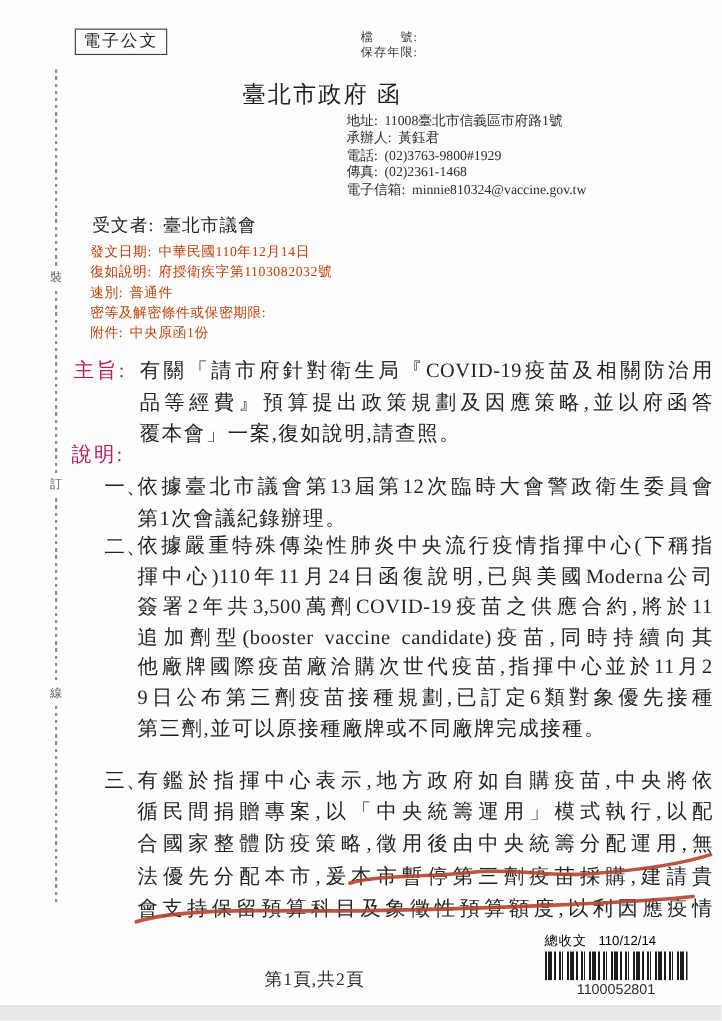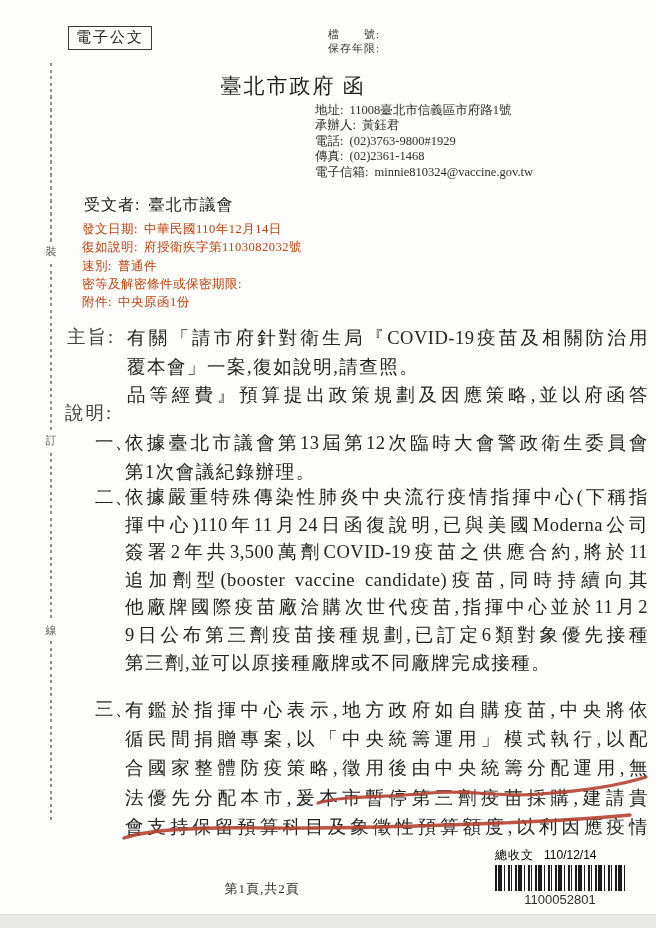--- a/index.html
+++ b/index.html
@@ -19,21 +19,21 @@
   }
   .filebox{left:328px;top:27px;font-size:11px;line-height:14px;letter-spacing:1px;color:#333;}
   .title{left:0;top:72px;width:586px;text-align:center;font-size:21px;letter-spacing:2px;color:#1e1e1e;}
   .contact{left:300px;top:103px;font-size:12.5px;line-height:15.4px;color:#2d2d2d;margin-left:15px;}
   .contact .c-label{margin-right:6px;}
   .recipient{left:84px;top:195px;font-size:16px;letter-spacing:1px;color:#222;}
   .recipient .r-label{margin-right:8px;}
   .meta{left:82px;top:220px;font-size:12.5px;line-height:18.3px;letter-spacing:0.5px;color:#c2410c;}
   .meta .m-label{margin-right:6px;}
   
-  .body-label{font-size:18.5px;letter-spacing:2px;color:#404040;}
+  .body-label{font-size:18.5px;letter-spacing:2px;color:#be185d;}
   .lines{width:523px;font-size:18.5px;color:#222;}
   .lines .ln{text-align:justify;text-align-last:justify;letter-spacing:0.5px;white-space:nowrap;}
   .lines .ln.last{text-align:left;text-align-last:left;letter-spacing:1.5px;white-space:nowrap;}
   .subject-lines{left:127px;top:324px;line-height:28.6px;}
   .subject-lines .ln{width:521px;}
   .lbl-subject{left:67px;top:324px;}
   .lbl-explain{left:65px;top:400px;}
   .item-num{font-size:18.5px;letter-spacing:1px;color:#222;left:95px;}
   .num1{top:429px;}
   .num2{top:484px;}
@@ -60,21 +60,21 @@
   .stamp-row{left:495px;top:847px;width:132px;font-family:"Liberation Sans","DejaVu Sans",sans-serif;font-size:12px;color:#000000;letter-spacing:1px;}
   .stamp-row .s-date{margin-left:10px;letter-spacing:0;}
   .barcode{
     left:495px;top:865px;width:130px;height:26px;
     background:repeating-linear-gradient(90deg,
       #1c1c1c 0 2px,#fff 2px 3px,#1c1c1c 3px 7px,#fff 7px 9px,
       #1c1c1c 9px 10px,#fff 10px 13px,#1c1c1c 13px 15px,#fff 15px 16px,
       #1c1c1c 16px 17px,#fff 17px 20px);
   }
   .barcode-num{left:495px;top:892px;width:130px;text-align:center;font-family:"Liberation Sans","DejaVu Sans",sans-serif;font-size:13px;color:#2e2e2e;}
-  .footer-page{left:0;top:880px;width:524px;text-align:center;font-size:13px;letter-spacing:1px;color:#2d2d2d;}
+  .footer-page{left:0;top:880px;width:524px;text-align:center;font-size:16px;letter-spacing:1px;color:#2d2d2d;padding-left:24px;}
   .bottom-strip{left:0;bottom:0;width:656px;height:13px;background:#e9e9e7;border-top:1px solid #dcdcda;}
 </style>
 </head>
 <body>
 
 <div class="abs badge">電子公文</div>
 
 <div class="abs filebox">
   <div>檔　　號:</div>
   <div>保存年限:</div>
@@ -118,22 +118,22 @@
     <span class="m-label">密等及解密條件或保密期限:</span><span></span>
   </div>
   <div>
     <span class="m-label">附件:</span><span>中央原函1份</span>
   </div>
 </div>
 
 <div class="abs body-label lbl-subject">主旨:</div>
 <div class="abs lines subject-lines">
   <div class="ln">有關「請市府針對衛生局『COVID-19疫苗及相關防治用</div>
+  <div class="ln">品等經費』預算提出政策規劃及因應策略,並以府函答</div>
   <div class="ln last">覆本會」一案,復如說明,請查照。</div>
-  <div class="ln">品等經費』預算提出政策規劃及因應策略,並以府函答</div>
 </div>
 
 <div class="abs body-label lbl-explain">說明:</div>
 
 <div class="abs item-num num1">一、</div>
 <div class="abs lines item-lines lines1">
   <div class="ln">依據臺北市議會第13屆第12次臨時大會警政衛生委員會</div>
   <div class="ln last">第1次會議紀錄辦理。</div>
 </div>
 

